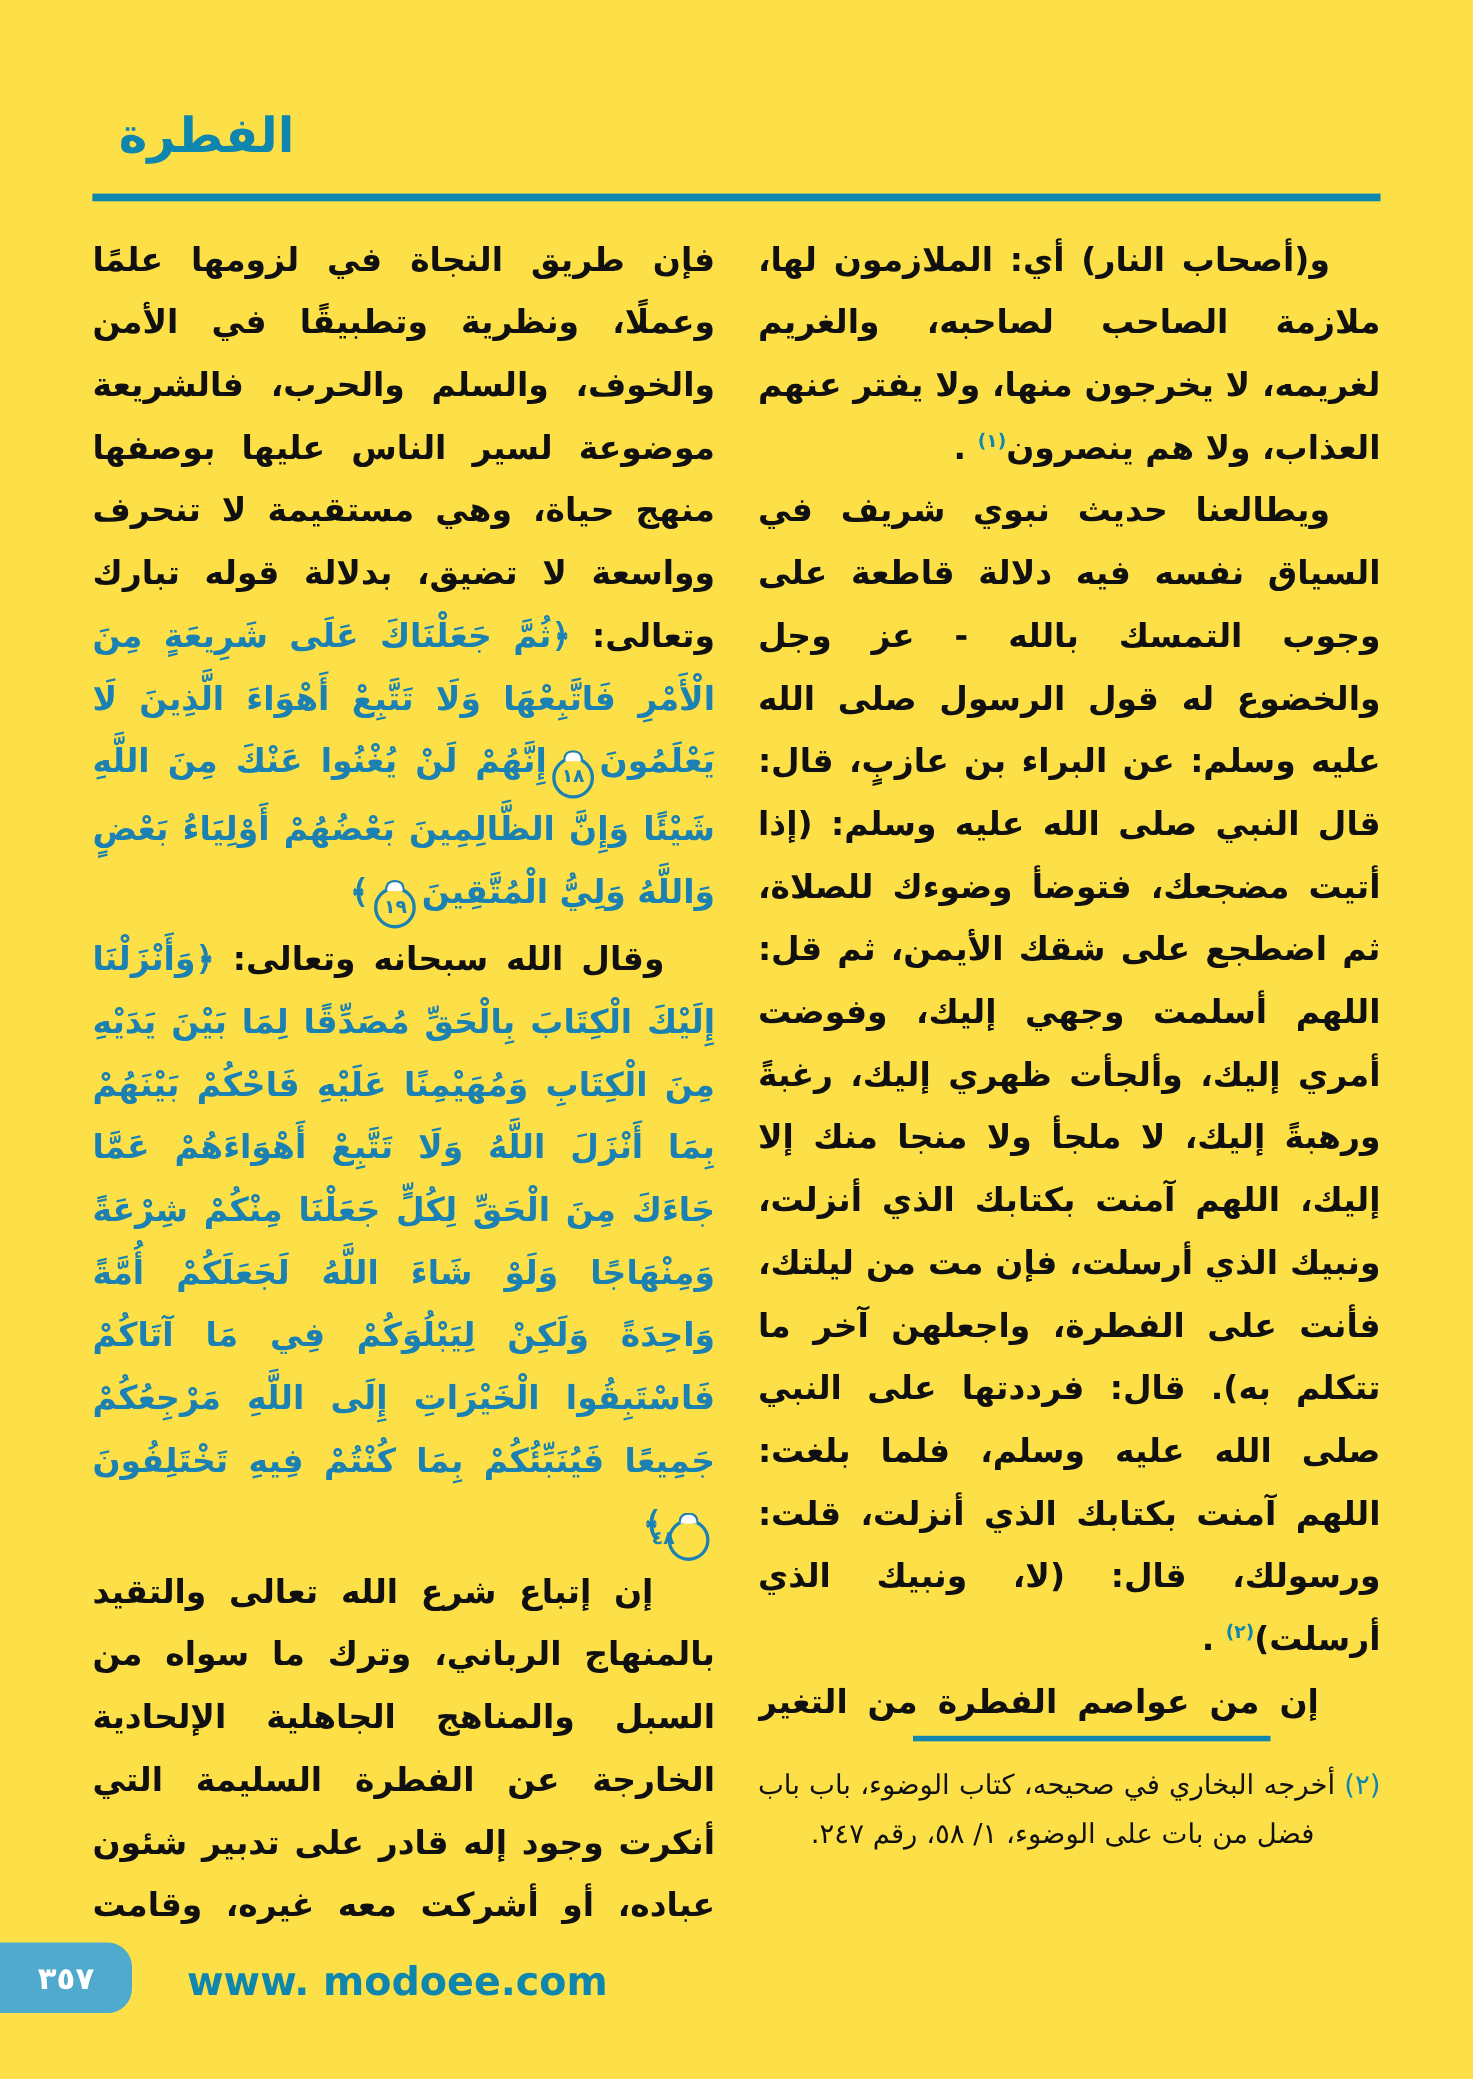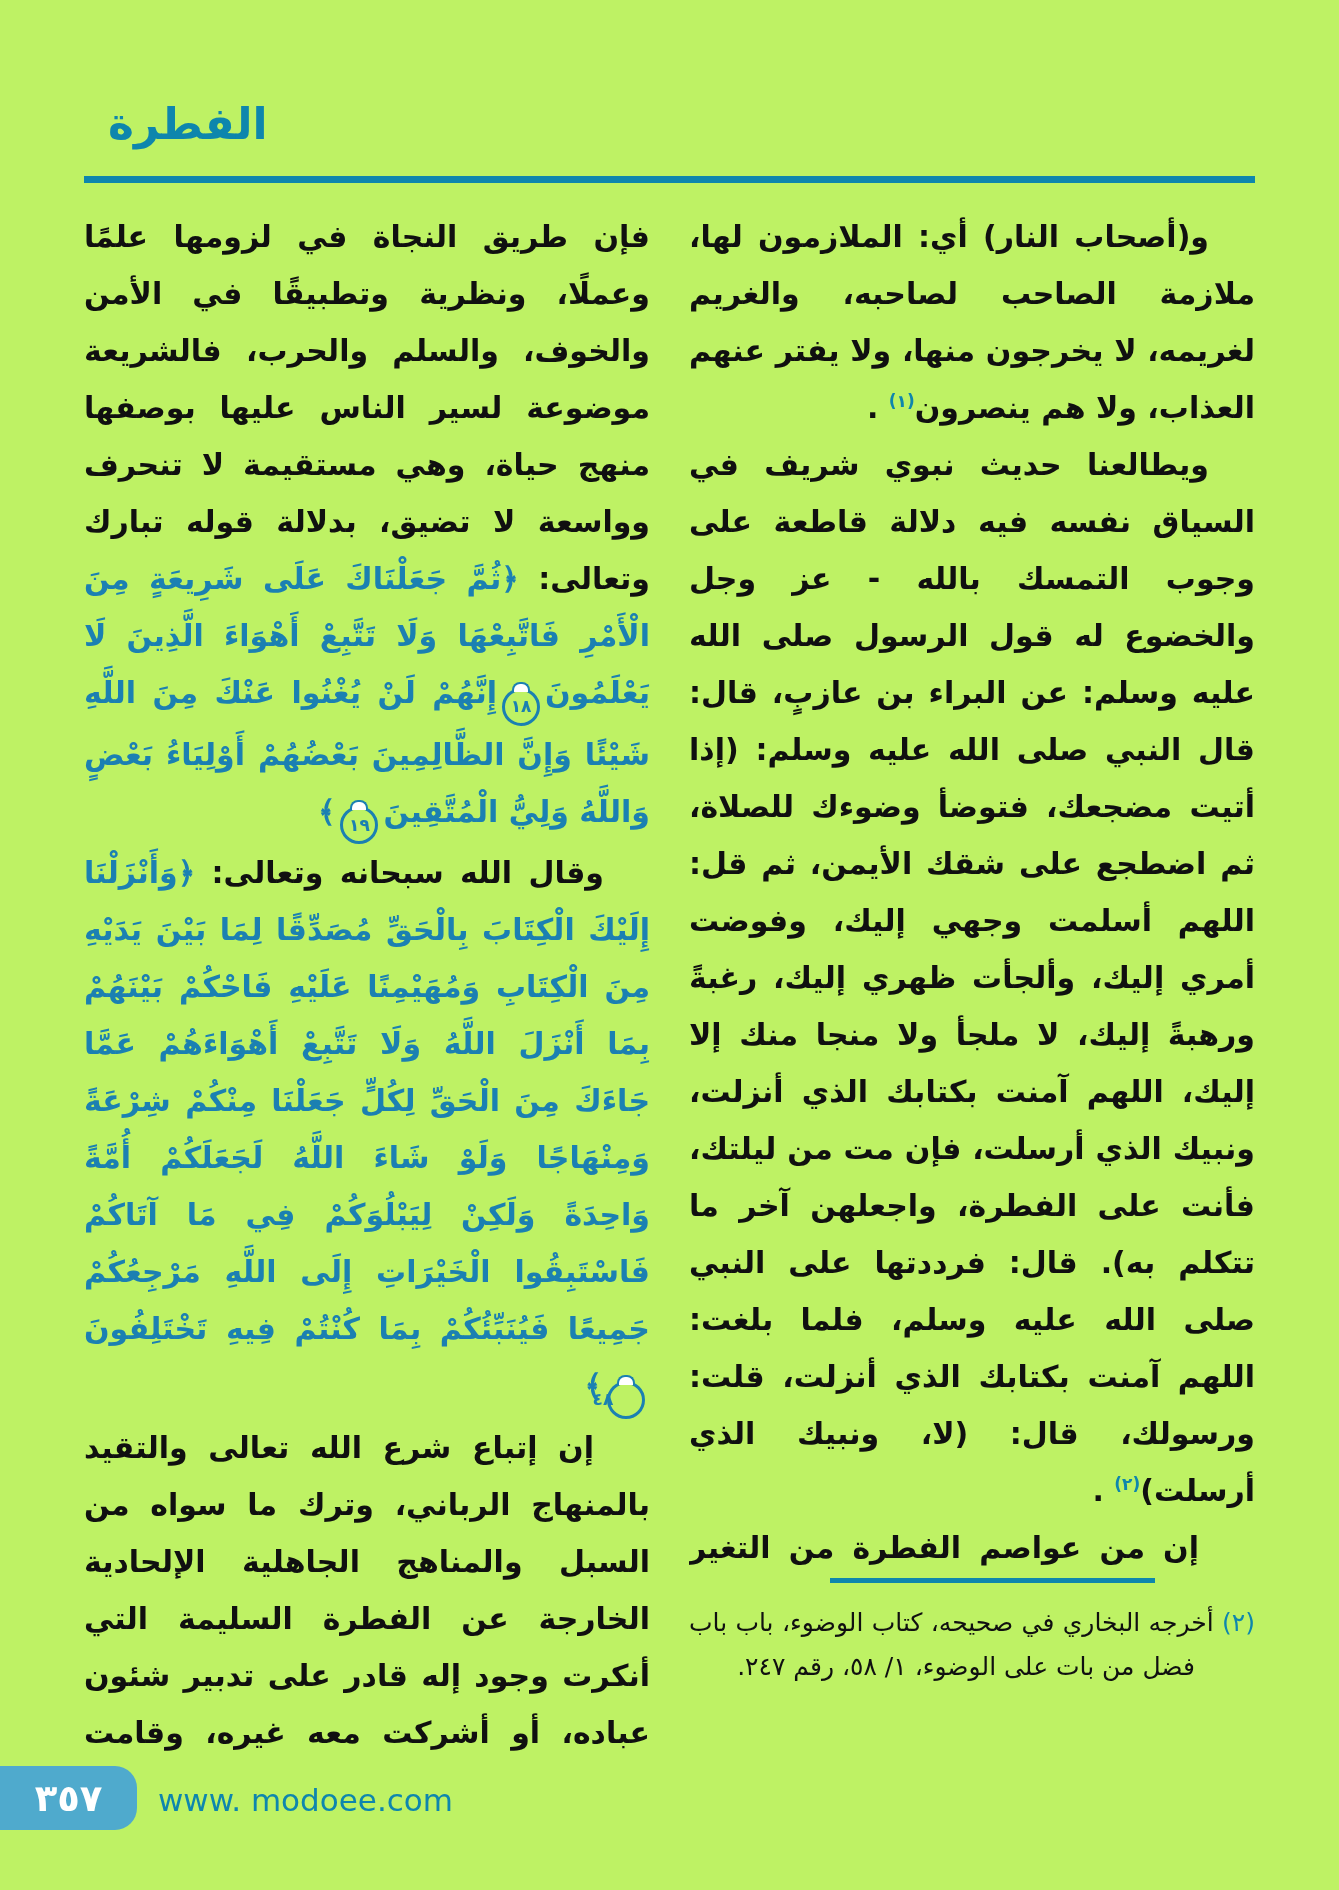--- a/index.html
+++ b/index.html
@@ -1,19 +1,19 @@
 <!DOCTYPE html>
 <html lang="ar" dir="rtl"><head>
 <meta charset="utf-8">
 <style>
   html, body { margin: 0; padding: 0; background: #ffffff; }
   .page {
     position: relative;
     width: 1339px; height: 1890px;
-    background: #bef264;
+    background: #fde047;
     overflow: hidden;
     font-family: "DejaVu Sans", sans-serif;
     direction: rtl;
   }
   .header-title {
     position: absolute; left: 108px; top: 98px;
     font-size: 44px; font-weight: bold; color: #0e86ad;
   }
   .header-rule {
     position: absolute; left: 84px; top: 176px;
@@ -55,28 +55,28 @@
     line-height: 44px; text-align: justify;
     padding-right: 60px; text-indent: -60px; direction: rtl;
   }
   .fnmark { color: #0e86ad; }
   sup.fnref {
     color: #0e86ad; font-size: 17px; font-weight: bold;
     vertical-align: super; line-height: 0;
   }
   .page-badge {
     position: absolute; left: 0; top: 1766px;
-    width: 137px; height: 64px; background: #4faacd;
+    width: 120px; height: 64px; background: #4faacd;
     border-radius: 0 22px 22px 0;
     display: flex; align-items: center; justify-content: center;
-    color: #ffffff; font-size: 37px; font-weight: bold;
+    color: #ffffff; font-size: 28px; font-weight: bold;
   }
   .site {
-    position: absolute; left: 158px; top: 1782px;
-    color: #0e86ad; font-size: 31px; font-weight: normal; direction: ltr;
+    position: absolute; left: 170px; top: 1782px;
+    color: #0e86ad; font-size: 36px; font-weight: bold; direction: ltr;
   }
 </style>
 </head>
 <body>
 
 <div class="page">
 
   <div class="header-title">الفطرة</div>
   <div class="header-rule"></div>
 

